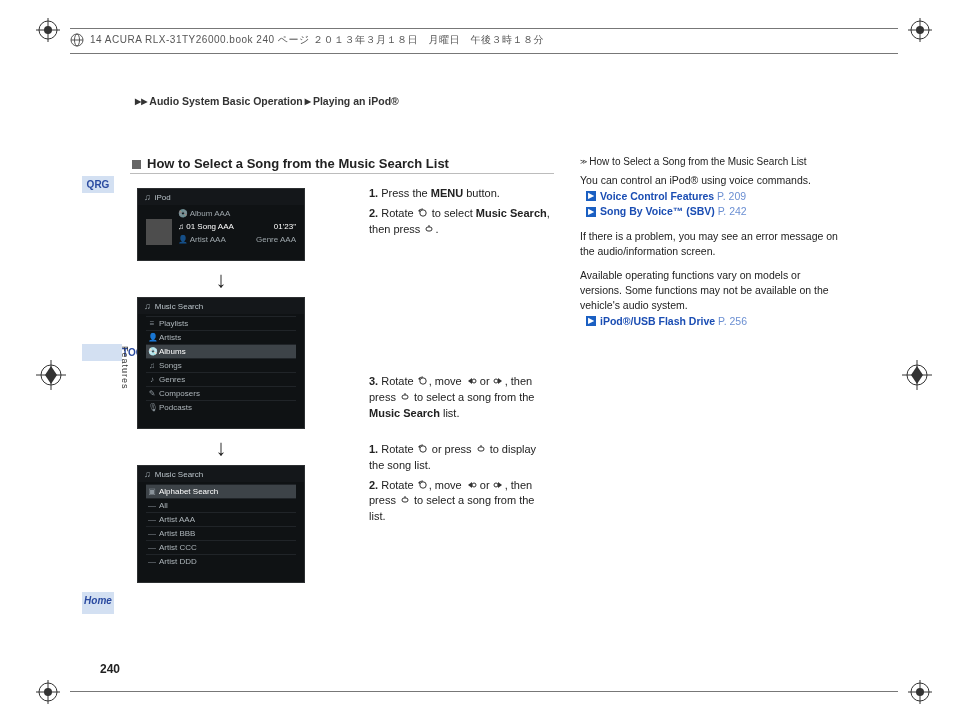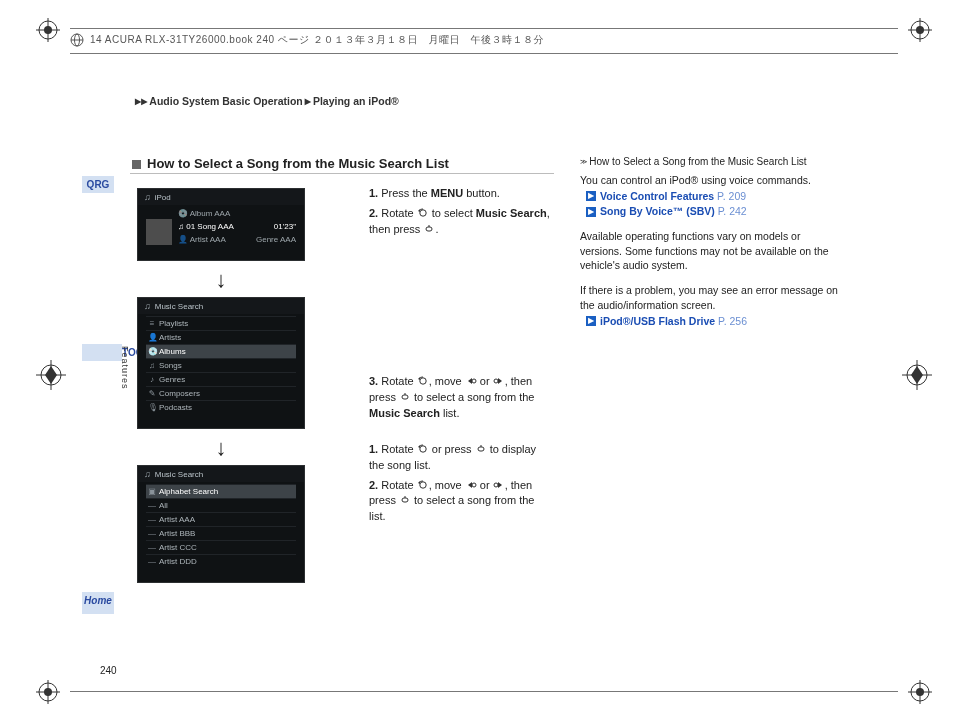--- a/index.html
+++ b/index.html
@@ -124,21 +124,21 @@
   
   .notes-col { position:absolute; left:580px; top:155px; width:265px; font-size:10.5px; line-height:1.4; }
   .notes-col .note-head { display:flex; align-items:center; gap:3px; font-size:10px; margin-bottom:4px;}
   .notes-col .note-head .dbl { font-size:7px; letter-spacing:-1px;}
   .notes-col .link { color:#1a4db3; font-weight:bold; }
   .notes-col .link .pg { color:#6b8fd2; font-weight:normal; }
   .notes-col .link-row { display:flex; align-items:center; gap:4px; margin:1px 0 1px 6px; }
   .notes-col .link-row .arr { width:10px; height:10px; background:#1a5fc2; color:#fff; font-size:8px; display:flex; align-items:center; justify-content:center;}
   .notes-col p { margin-top:10px; }
 
-  .page-no { position:absolute; left:100px; bottom:42px; font-size:10px; font-weight:normal;margin-top:19px; }
+  .page-no { position:absolute; left:100px; bottom:42px; font-size:12px; font-weight:bold;margin-top:19px; }
 
   .bottom-line { position:absolute; left:70px; right:56px; bottom:26px; border-top:1px solid #777; }
 
 </style>
 </head>
 <body>
 
 <div class="cropmark cm-tl">
     <svg viewBox="0 0 24 24">
       <circle cx="12" cy="12" r="9" fill="none" stroke="#333" stroke-width="1"></circle>
@@ -347,21 +347,21 @@
   <div>You can control an iPod® using voice commands.</div>
   <div class="link-row">
       <div class="arr">▶</div>
       <span class="link"><span>Voice Control Features</span> <span class="pg">P. 209</span></span>
     </div>
   <div class="link-row">
       <div class="arr">▶</div>
       <span class="link"><span>Song By Voice™ (SBV)</span> <span class="pg">P. 242</span></span>
     </div>
 
+  <p>If there is a problem, you may see an error message on the audio/information screen.</p>
   <p>Available operating functions vary on models or versions. Some functions may not be available on the vehicle's audio system.</p>
-  <p>If there is a problem, you may see an error message on the audio/information screen.</p>
   <div class="link-row">
       <div class="arr">▶</div>
       <span class="link"><span>iPod®/USB Flash Drive</span> <span class="pg">P. 256</span></span>
     </div>
 </div>
 
 <div class="page-no">240</div>
 
 </body></html>

